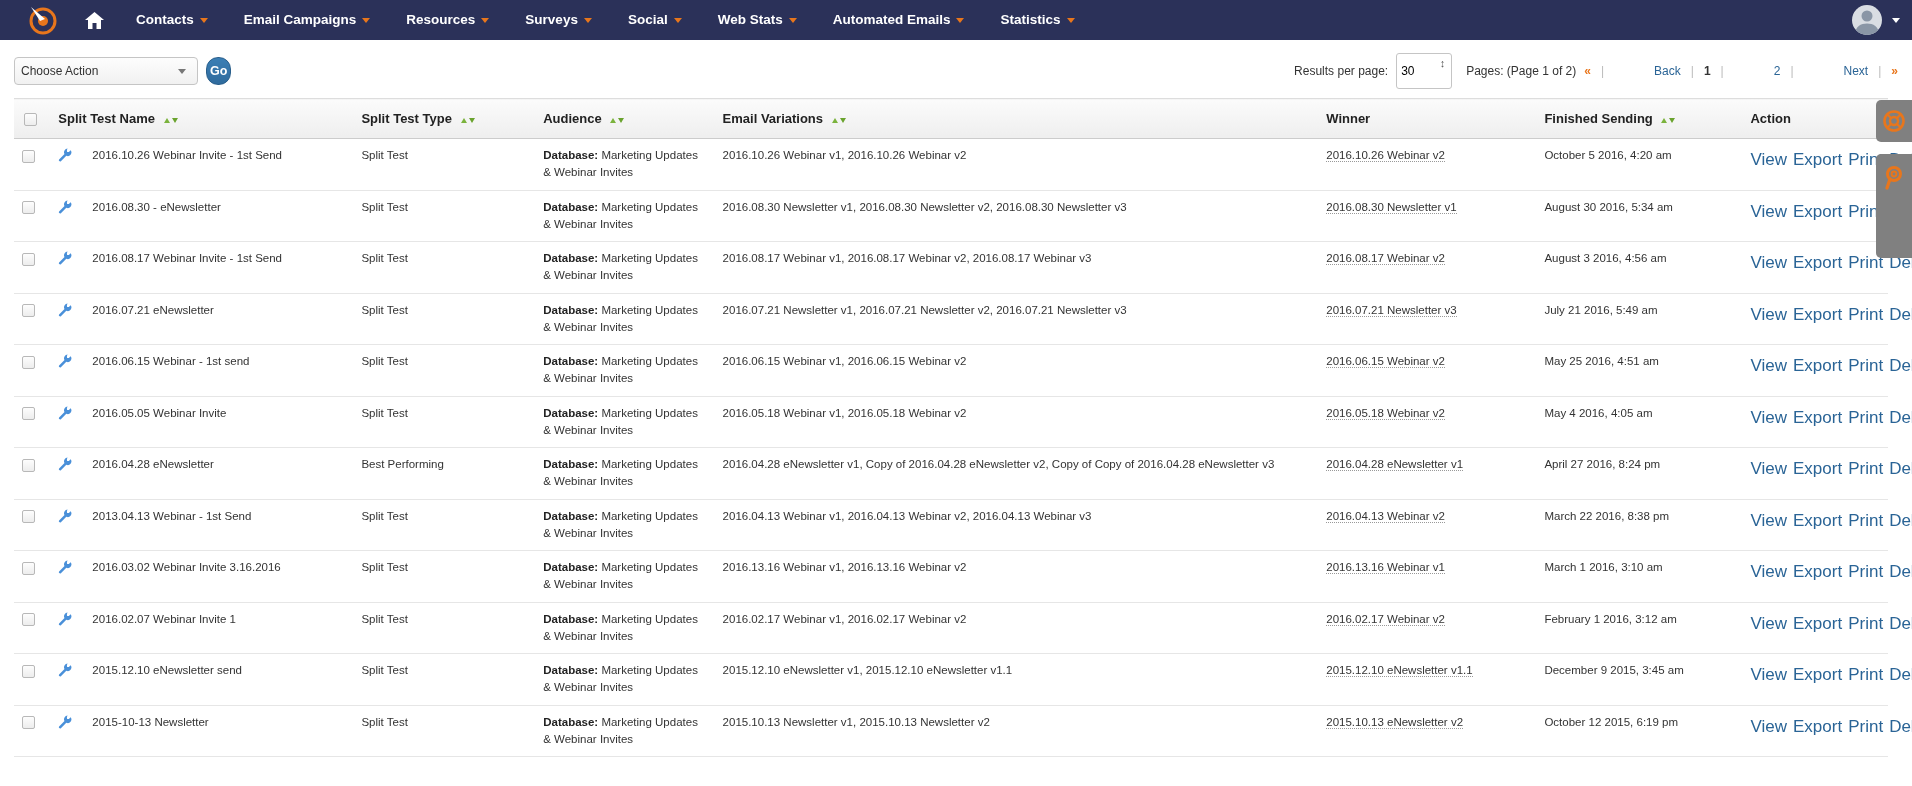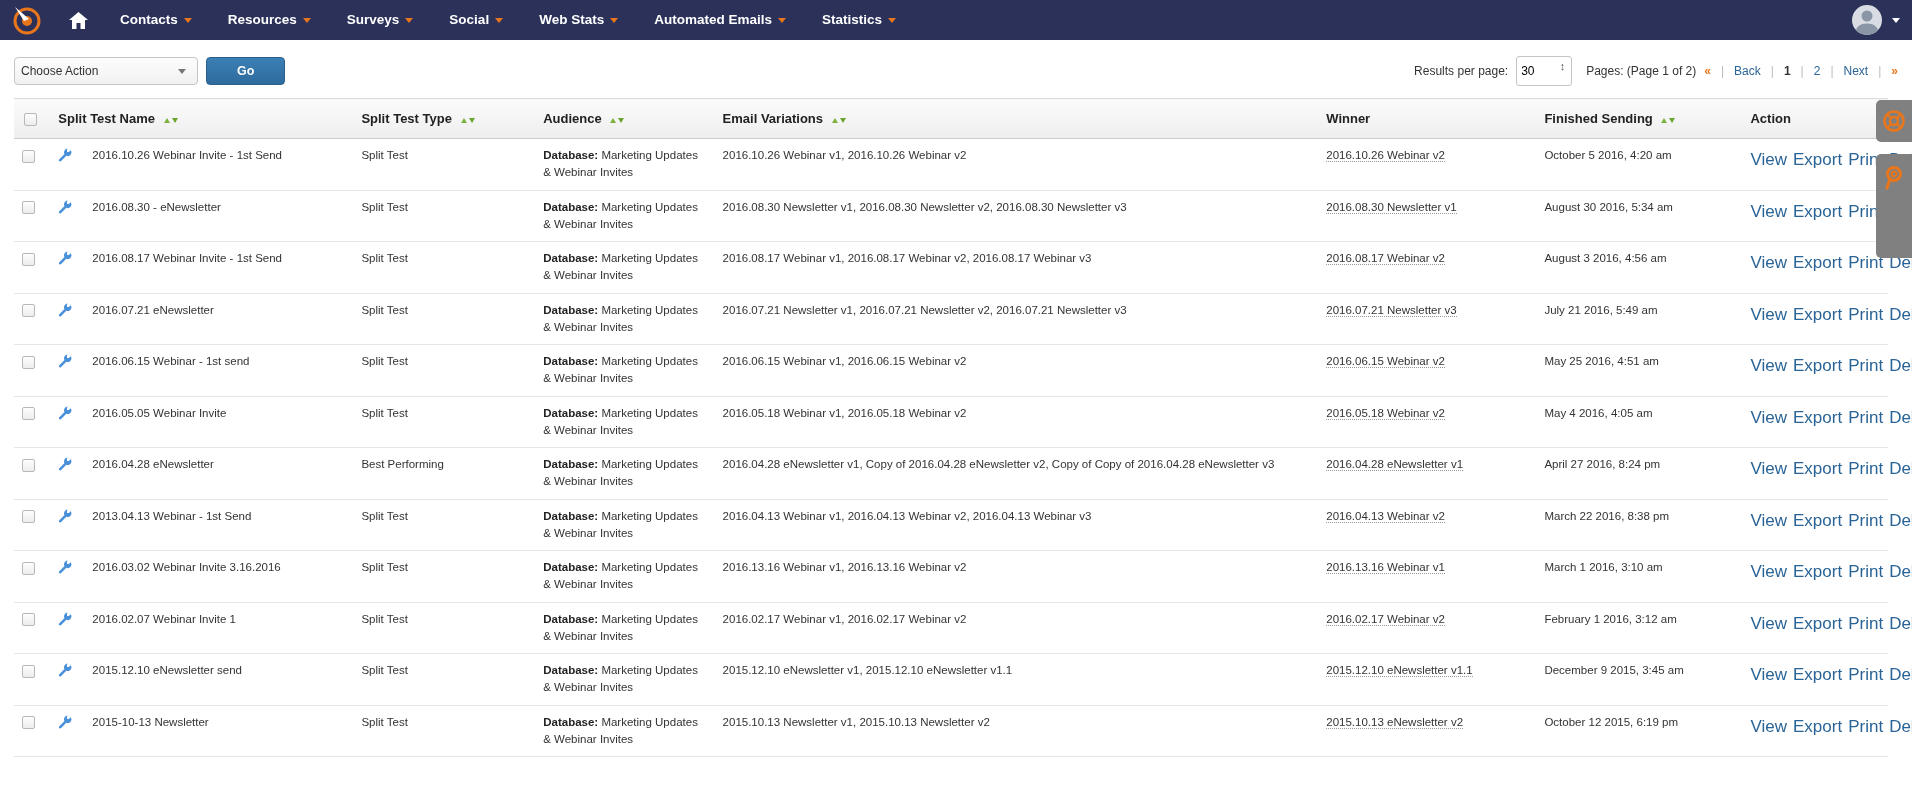--- a/index.html
+++ b/index.html
@@ -10,21 +10,21 @@
     font-family: "Liberation Sans", sans-serif;
     overflow: hidden;
   }
 
   
   .topnav {
     height: 40px;
     background: #2b3159;
     display: flex;
     align-items: center;
-    padding: 0 12px 0 0;
+    padding: 0 12px 0 16px;
     position: relative;
   }
   .logo {
     width: 54px; height: 40px;
     display: flex; align-items: center; justify-content: center;
     flex: 0 0 auto;
   }
   .logo svg { display:block; }
   .home-item {
     width: 48px; height: 40px;
@@ -114,62 +114,62 @@
     right: 12px; top: 12px;
     width: 0; height: 0;
     border-left: 4px solid transparent;
     border-right: 4px solid transparent;
     border-top: 5px solid #777;
     pointer-events: none;
   }
   .go-btn {
     margin-left: 8px;
     height: 28px;
-    padding: 0 30px;
+    padding: 0 3px;
     background: linear-gradient(#3b7fb5, #2f6b9d);
     border: 1px solid #2a5f8c;
-    border-radius: 4px;
+    border-radius: 12px;
     color: #fff;
     font-size: 12.5px;
     font-weight: bold;
     cursor: pointer;
     font-family: "Liberation Sans", sans-serif;
   }
   .toolbar-right {
     margin-left: auto;
     display: flex;
     align-items: center;
     font-size: 12px;
     color: #333;
     gap: 8px;
   }
   .rpp-label { white-space: nowrap; }
   .rpp-select {
-    width: 56px; height: 30px;
+    width: 56px; height: 36px;
     border: 1px solid #c5c5c5;
     border-radius: 3px;
     background: #fff;
     font-size: 12px;
     padding: 0 4px;
     font-family: "Liberation Sans", sans-serif;
     cursor: pointer;
     -webkit-appearance: none;
     appearance: none;
   }
   .rpp-wrap { position: relative; display:inline-block; }
   .rpp-wrap::after {
     content: "\2195";
     position: absolute;
     right: 7px; top: 4px;
     font-size: 11px;
     color: #555;
     pointer-events: none;
   }
   .pages-text { white-space: nowrap; margin-left: 6px; }
-  .pglink { color: #2a6496; text-decoration: none; cursor: pointer; }
+  .pglink { color: #2a6496; text-decoration: none; cursor: pointer; margin-left: 40px; }
   .pgcur { font-weight: bold; color: #333; }
   .pgsep { color: #bbb; margin: 0 2px; }
   .pgarrow { color: #e8761c; font-weight: bold; cursor: pointer; }
 
   
   table.grid {
     width: 1874px;
     border-collapse: collapse;
     margin-top: 12px;
     table-layout: fixed;
@@ -285,20 +285,24 @@
   </div>
 
   <div class="home-item">
     <svg width="19" height="17" viewBox="0 0 19 17" aria-hidden="true">
       <path d="M9.5 0 L19 8 L16 8 L16 17 L11.5 17 L11.5 11 L7.5 11 L7.5 17 L3 17 L3 8 L0 8 Z" fill="#ffffff"></path>
     </svg>
   </div>
 
   <div class="navitem">
     <span>Contacts</span>
+    <i class="caret"></i>
+  </div>
+  <div class="navitem">
+    <span>Email Campaigns</span>
     <i class="caret"></i>
   </div>
   <div class="navitem">
     <span>Resources</span>
     <i class="caret"></i>
   </div>
   <div class="navitem">
     <span>Surveys</span>
     <i class="caret"></i>
   </div>

